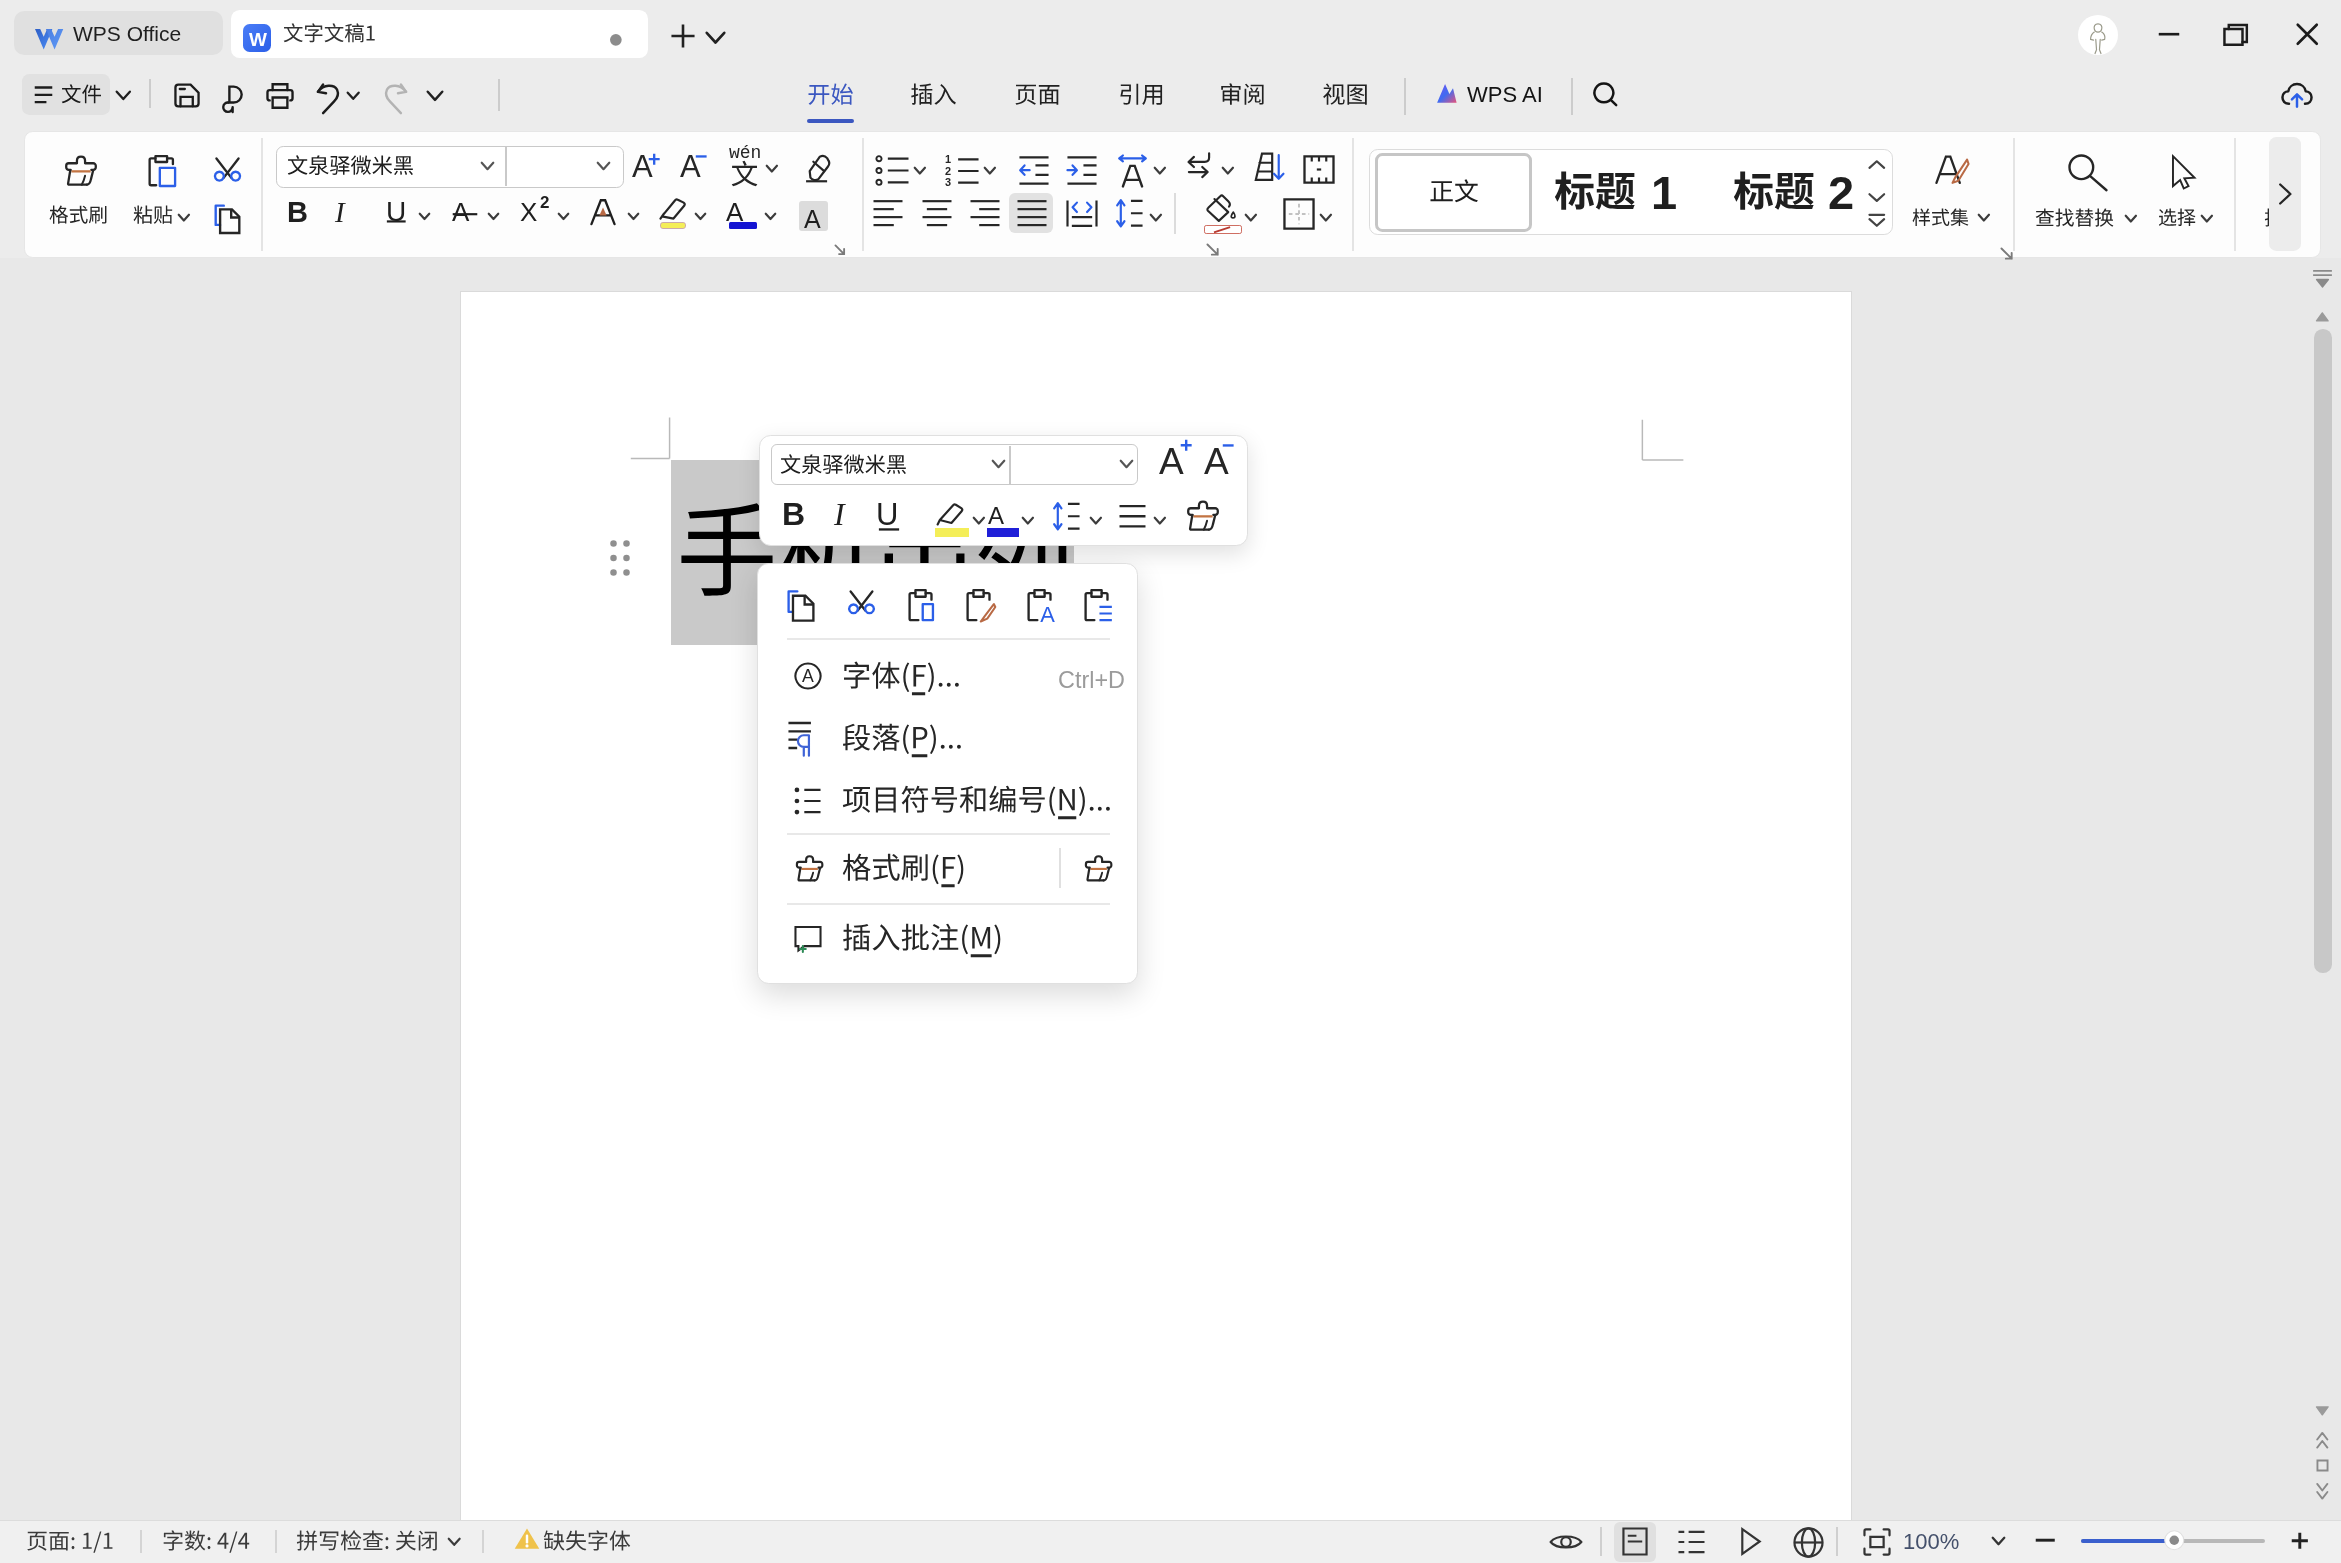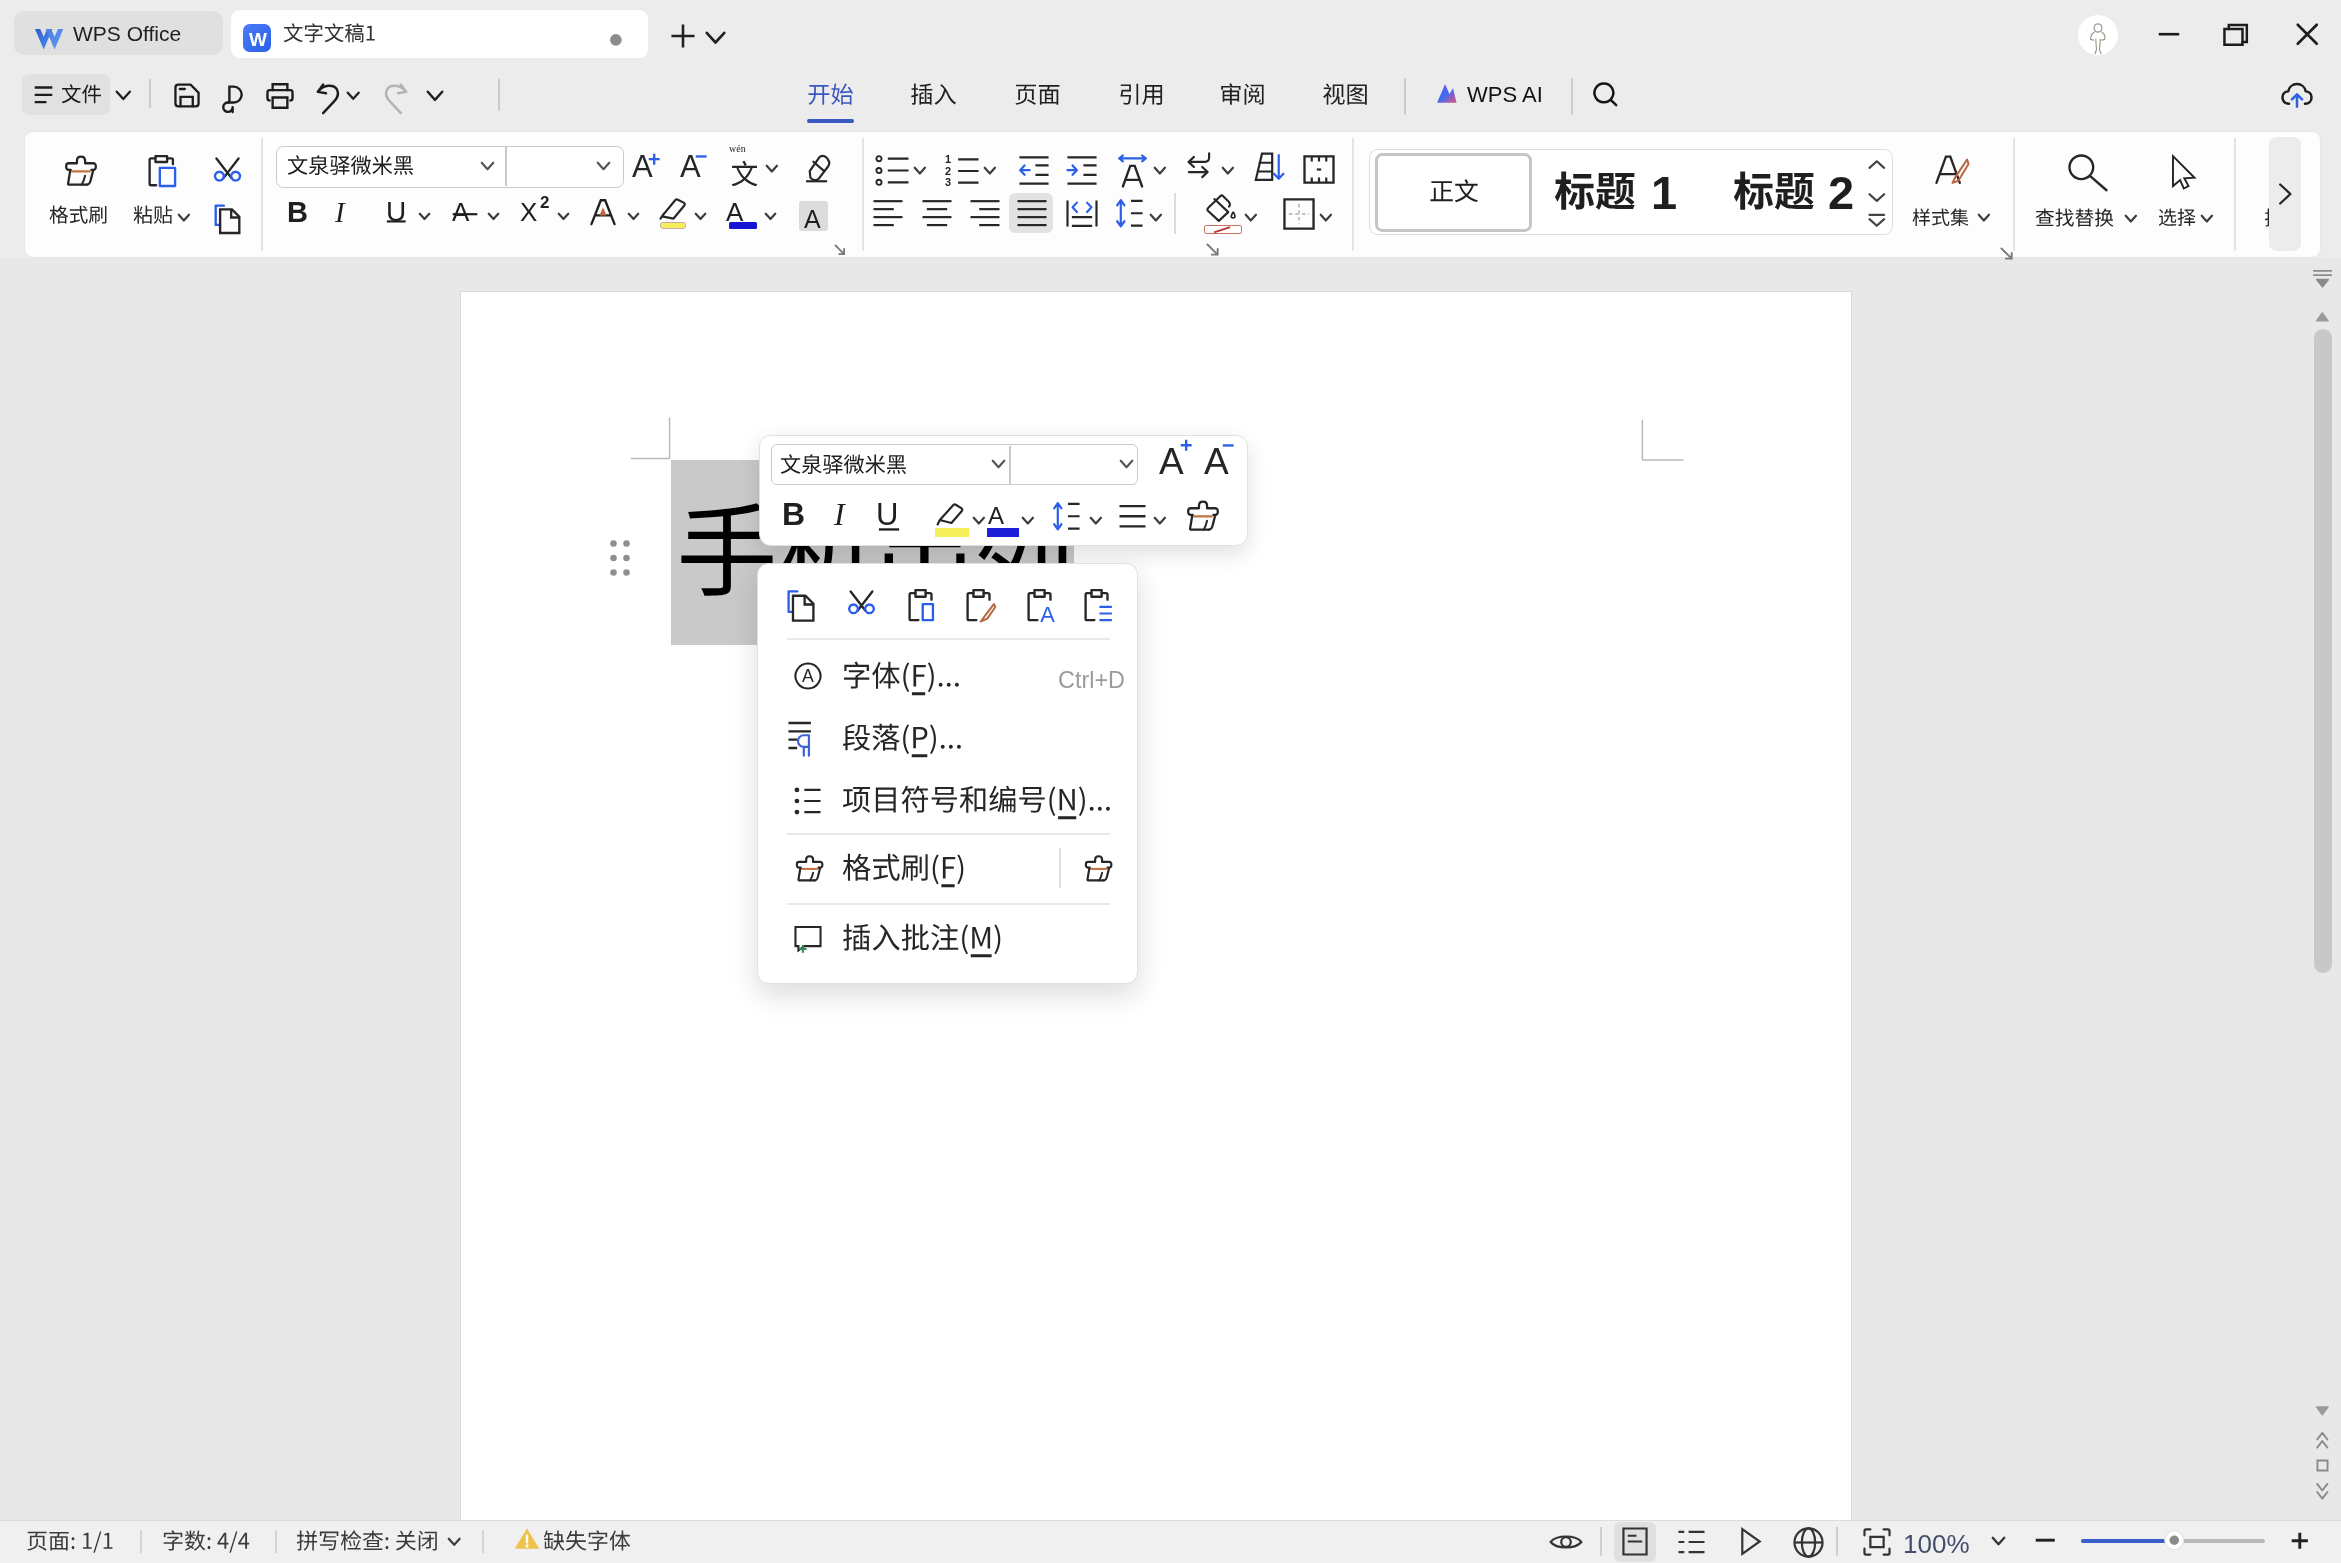--- a/index.html
+++ b/index.html
@@ -220,21 +220,21 @@
     <path d="M1 1 L9.0 9.9 L17 1" fill="none" stroke="#555" stroke-width="3" stroke-linecap="round" stroke-linejoin="round"></path>
   </svg>
 <div style="position:absolute;left:632px;top:148px;font-family:'Liberation Sans',sans-serif;font-size:31px;font-weight:400;color:#262626;line-height:1.2;white-space:nowrap;">A</div>
 <svg style="position:absolute;left:648px;top:153px;overflow:visible;" width="12.4" height="12.4" viewBox="0 0 17 17">
     <path d="M8.5 1 V16 M1 8.5 H16" fill="none" stroke="#2b5fe8" stroke-width="3.2" stroke-linecap="butt" stroke-linejoin="round"></path>
   </svg>
 <div style="position:absolute;left:680px;top:148px;font-family:'Liberation Sans',sans-serif;font-size:31px;font-weight:400;color:#262626;line-height:1.2;white-space:nowrap;">A</div>
 <svg style="position:absolute;left:695px;top:155px;overflow:visible;" width="12.4" height="2.9" viewBox="0 0 17 4">
     <path d="M1 2 H16" fill="none" stroke="#2b5fe8" stroke-width="3.2" stroke-linecap="butt" stroke-linejoin="round"></path>
   </svg>
-<div style="position:absolute;left:729px;top:143px;font-family:Liberation Serif, serif;font-size:10px;font-weight:400;color:#262626;line-height:1.2;white-space:nowrap;">wén</div>
+<div style="position:absolute;left:729px;top:143px;font-family:Liberation Mono, monospace;font-size:18px;font-weight:400;color:#262626;line-height:1.2;white-space:nowrap;">wén</div>
 <svg style="position:absolute;left:730px;top:160px;overflow:visible;" width="29" height="28" viewBox="0 0 40 38">
     <g transform="translate(1,33) scale(0.038)">
       <path d="M423 -823C453 -774 485 -707 497 -666L580 -693C566 -734 531 -799 501 -847ZM50 -664V-590H206C265 -438 344 -307 447 -200C337 -108 202 -40 36 7C51 25 75 60 83 78C250 24 389 -48 502 -146C615 -46 751 28 915 73C928 52 950 20 967 4C807 -36 671 -107 560 -201C661 -304 738 -432 796 -590H954V-664ZM504 -253C410 -348 336 -462 284 -590H711C661 -455 592 -344 504 -253Z" fill="#262626"></path>
     </g>
   </svg>
 <svg style="position:absolute;left:766px;top:165px;overflow:visible;" width="11.7" height="8" viewBox="0 0 16 10.8">
     <path d="M1 1 L8.0 8.8 L15 1" fill="none" stroke="#3c3c3c" stroke-width="3" stroke-linecap="round" stroke-linejoin="round"></path>
   </svg>
 <svg style="position:absolute;left:801px;top:152px;overflow:visible;" width="29" height="31" viewBox="0 0 40 42">
     <path d="M12 26 L26 6 a8 8 0 0 1 10 2 L37 10 a8 8 0 0 1 0 10 L24 37 a8 8 0 0 1 -11 -2 Z" fill="none" stroke="#262626" stroke-width="3" stroke-linecap="round" stroke-linejoin="round"></path>
@@ -709,21 +709,21 @@
 <svg style="position:absolute;left:1793px;top:1527px;overflow:visible;" width="31" height="31" viewBox="0 0 42 42">
     <circle cx="21" cy="21" r="19" fill="none" stroke="#333" stroke-width="3"></circle>
     <ellipse cx="21" cy="21" rx="9" ry="19" fill="none" stroke="#333" stroke-width="3"></ellipse>
     <path d="M2 21 H40" fill="none" stroke="#333" stroke-width="3" stroke-linecap="butt" stroke-linejoin="round"></path>
   </svg>
 <div style="position:absolute;left:1836px;top:1527px;width:1.5px;height:29px;background:#cfcfcf;"></div>
 <svg style="position:absolute;left:1863px;top:1528px;overflow:visible;" width="28" height="28" viewBox="0 0 38 38">
     <path d="M2 10 V4 a2 2 0 0 1 2 -2 H10 M28 2 H34 a2 2 0 0 1 2 2 V10 M36 28 V34 a2 2 0 0 1 -2 2 H28 M10 36 H4 a2 2 0 0 1 -2 -2 V28" fill="none" stroke="#333" stroke-width="3" stroke-linecap="round" stroke-linejoin="miter"></path>
     <path d="M10 12 H28 V26 H10 Z" fill="none" stroke="#333" stroke-width="3" stroke-linecap="round" stroke-linejoin="miter"></path>
   </svg>
-<div style="position:absolute;left:1903px;top:1529px;font-family:'Liberation Sans',sans-serif;font-size:26px;font-weight:400;color:#44506b;line-height:1.2;white-space:nowrap;">100%</div>
+<div style="position:absolute;left:1903px;top:1529px;font-family:'Liberation Sans',sans-serif;font-size:22px;font-weight:400;color:#44506b;line-height:1.2;white-space:nowrap;">100%</div>
 <svg style="position:absolute;left:1992px;top:1537px;overflow:visible;" width="13" height="8.7" viewBox="0 0 18 11.9">
     <path d="M1 1 L9.0 9.9 L17 1" fill="none" stroke="#333" stroke-width="3.2" stroke-linecap="round" stroke-linejoin="round"></path>
   </svg>
 <svg style="position:absolute;left:2035px;top:1538px;overflow:visible;" width="20.5" height="4.4" viewBox="0 0 28 6">
     <path d="M1 3 H27" fill="none" stroke="#222" stroke-width="4" stroke-linecap="butt" stroke-linejoin="round"></path>
   </svg>
 <div style="position:absolute;left:2081px;top:1539px;width:184px;height:3.7px;background:#b8b8b8;border-radius:2.2px;"></div>
 <div style="position:absolute;left:2081px;top:1539px;width:85px;height:3.7px;background:#3a5fcd;border-radius:2.2px;"></div>
 <svg style="position:absolute;left:2164px;top:1530px;overflow:visible;" width="20.5" height="20.5" viewBox="0 0 28 28">
     <circle cx="14" cy="14" r="13" fill="#fff" stroke="#e0e0e0" stroke-width="1.5"></circle>

